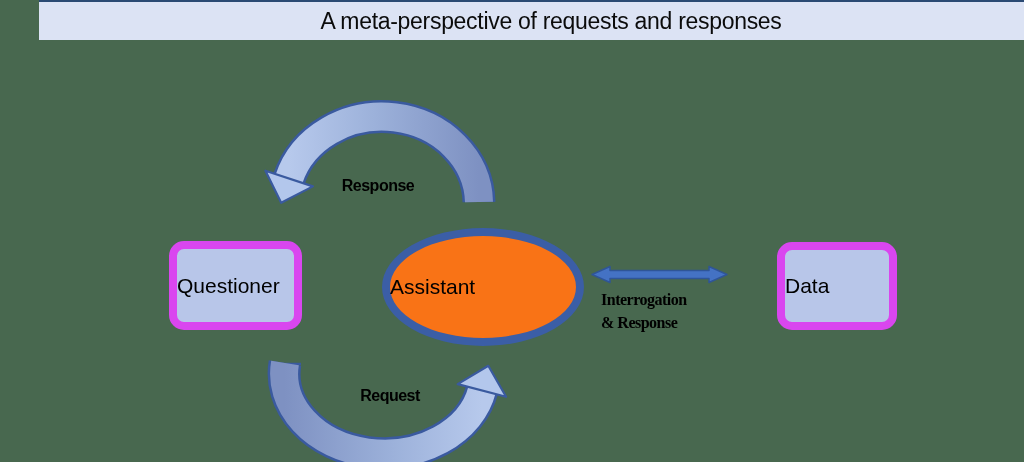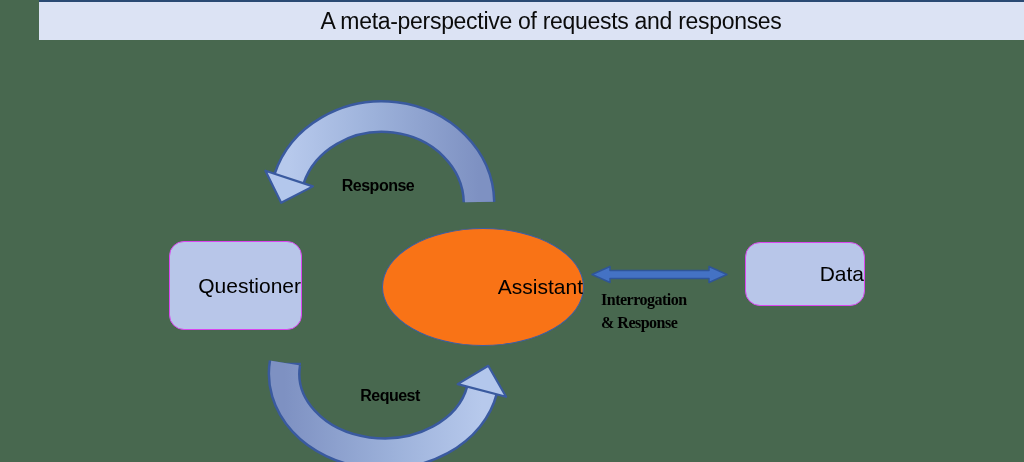--- a/index.html
+++ b/index.html
@@ -16,28 +16,28 @@
     display:flex;align-items:center;justify-content:center;
   }
   .title{font-size:23px;color:#0b0b0b;letter-spacing:-0.3px;}
   
   svg.arrows{position:absolute;left:0;top:0;width:1024px;height:462px;}
   .arc-under{fill:none;stroke:#3a5a9f;stroke-width:33px;}
   .arc-over{fill:none;stroke-width:28px;}
   .tailcap{stroke:#3a5a9f;stroke-width:2.5px;}
   
   .node{
-    position:absolute;display:flex;align-items:center;justify-content:flex-end;
+    position:absolute;display:flex;align-items:center;justify-content:flex-start;
     font-size:21px;color:#000;
-    border:1px solid #d946ef;box-sizing:border-box;
+    border:8px solid #d946ef;box-sizing:border-box;
   }
   .rect{background:#b8c6e9;border-radius:15px;}
   .node.questioner{left:130px;top:241px;width:133px;height:89px;}
   .node.assistant{left:343px;top:228px;width:202px;height:118px;background:#f97316;border-radius:50%;border-color:#3b5ea6;}
-  .node.datanode{left:706px;top:242px;width:120px;height:64px;}
+  .node.datanode{left:738px;top:242px;width:120px;height:88px;}
   
   .edge-label{
     position:absolute;font-weight:700;font-size:16px;color:#000;
     letter-spacing:-0.5px;line-height:23px;
   }
   .edge-label.response{left:279px;top:174px;width:120px;text-align:center;}
   .edge-label.request{left:291px;top:384px;width:120px;text-align:center;}
   .edge-label.interrogation{left:562px;top:288px;width:140px;text-align:left;white-space:pre-line;font-family:Liberation Serif, serif;}
 </style>
 </head>

